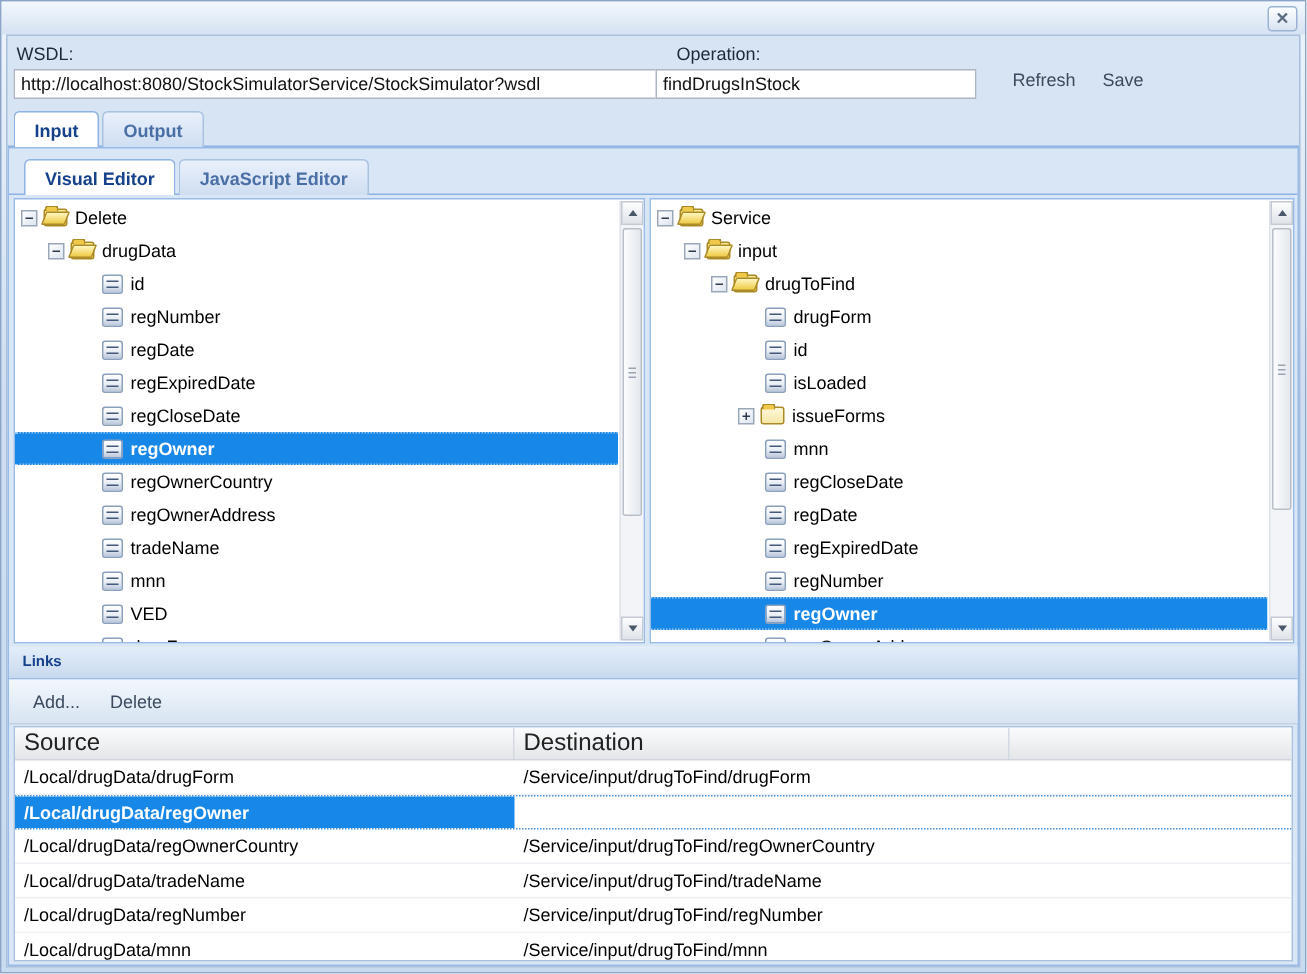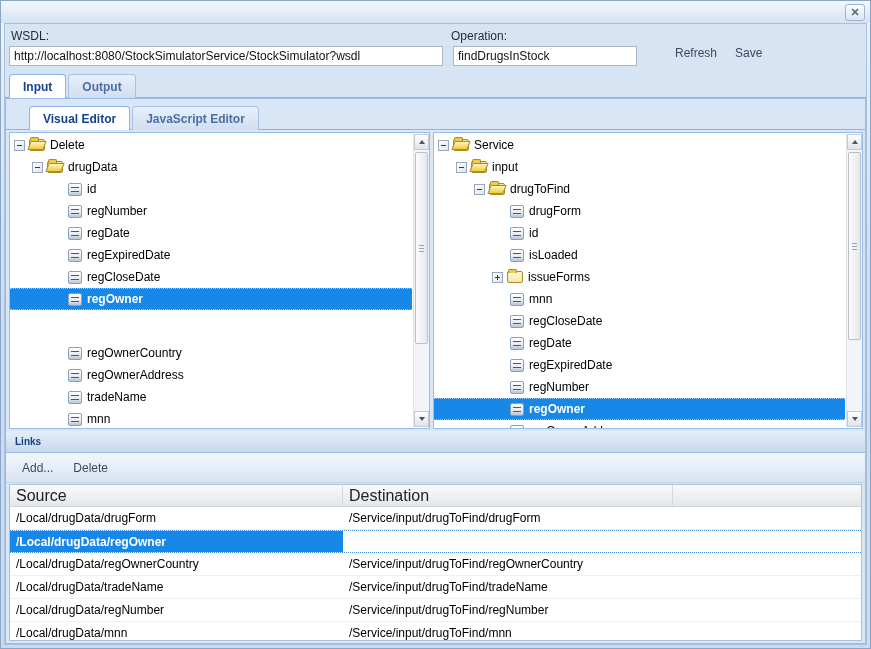--- a/index.html
+++ b/index.html
@@ -21,40 +21,40 @@
 
   
   .form-bar{position:absolute;top:0;left:0;right:0;height:48px;}
   .form-label{position:absolute;top:5px;font-size:12px;color:#1c2a3a;}
   .lbl-wsdl{left:6px;}
   .lbl-op{left:446px;}
   .text-input{position:absolute;top:22px;height:20px;border:1px solid #aeb6c6;
     background:#fff;font-family:"Liberation Sans",sans-serif;font-size:12px;
     padding:0 4px;color:#111;}
   .in-wsdl{left:4px;width:434px;}
-  .in-op{left:448px;width:184px;}
+  .in-op{left:432px;width:214px;}
   .txt-btn{position:absolute;top:20px;font-size:12px;color:#3c4a5e;cursor:pointer;
     padding:2px 4px;border-radius:3px;}
   .btn-refresh{left:666px;}
   .btn-save{left:726px;}
 
   
   .tabstrip{position:absolute;top:48px;left:0;right:0;height:26px;padding-left:4px;
     display:flex;align-items:flex-end;gap:2px;border-bottom:1px solid #8db2e3;}
   .tab{height:24px;padding:0 13px;display:flex;align-items:center;font-size:12px;
     font-weight:bold;color:#15428b;border:1px solid #a9c2e0;border-bottom:none;
     border-radius:4px 4px 0 0;background:linear-gradient(#e9f0fb,#cfdef2);
     cursor:pointer;position:relative;top:1px;}
   .tab.active{background:#fff;border-color:#8db2e3;color:#15428b;z-index:2;}
   .tab:not(.active){color:#4a6fa5;}
 
   
   .main-panel{position:absolute;top:74px;left:0;right:0;bottom:0;
     border:1px solid #99bbe8;background:#d9e6f5;}
-  .subtabstrip{position:absolute;top:6px;left:0;right:0;height:25px;padding-left:23px;
+  .subtabstrip{position:absolute;top:6px;left:0;right:0;height:25px;padding-left:10px;
     display:flex;align-items:flex-end;gap:2px;border-bottom:1px solid #8db2e3;}
 
   
   .tree-panel{position:absolute;top:33px;height:297px;border:1px solid #99bbe8;
     background:#fff;overflow:hidden;}
   .tree-left{left:3px;width:421px;}
   .tree-right{left:427px;right:2px;}
   .tree-rows{position:absolute;top:1px;left:0;right:17px;bottom:0;overflow:hidden;}
   .tree-row{height:22px;display:flex;align-items:center;font-size:12px;color:#000;
     white-space:nowrap;cursor:pointer;}
@@ -206,21 +206,21 @@
             <div class="tree-row" style="padding-left: 58px;">
 
     <span class="node-icon leaf"></span>
     <span class="node-label">regCloseDate</span>
   </div>
             <div class="tree-row selected" style="padding-left: 58px;">
 
     <span class="node-icon leaf"></span>
     <span class="node-label">regOwner</span>
   </div>
-            <div class="tree-row" style="padding-left: 58px; margin-top: 32px;">
+            <div class="tree-row" style="padding-left: 58px;">
 
     <span class="node-icon leaf"></span>
     <span class="node-label">regOwnerCountry</span>
   </div>
             <div class="tree-row" style="padding-left: 58px;">
 
     <span class="node-icon leaf"></span>
     <span class="node-label">regOwnerAddress</span>
   </div>
             <div class="tree-row" style="padding-left: 58px;">

